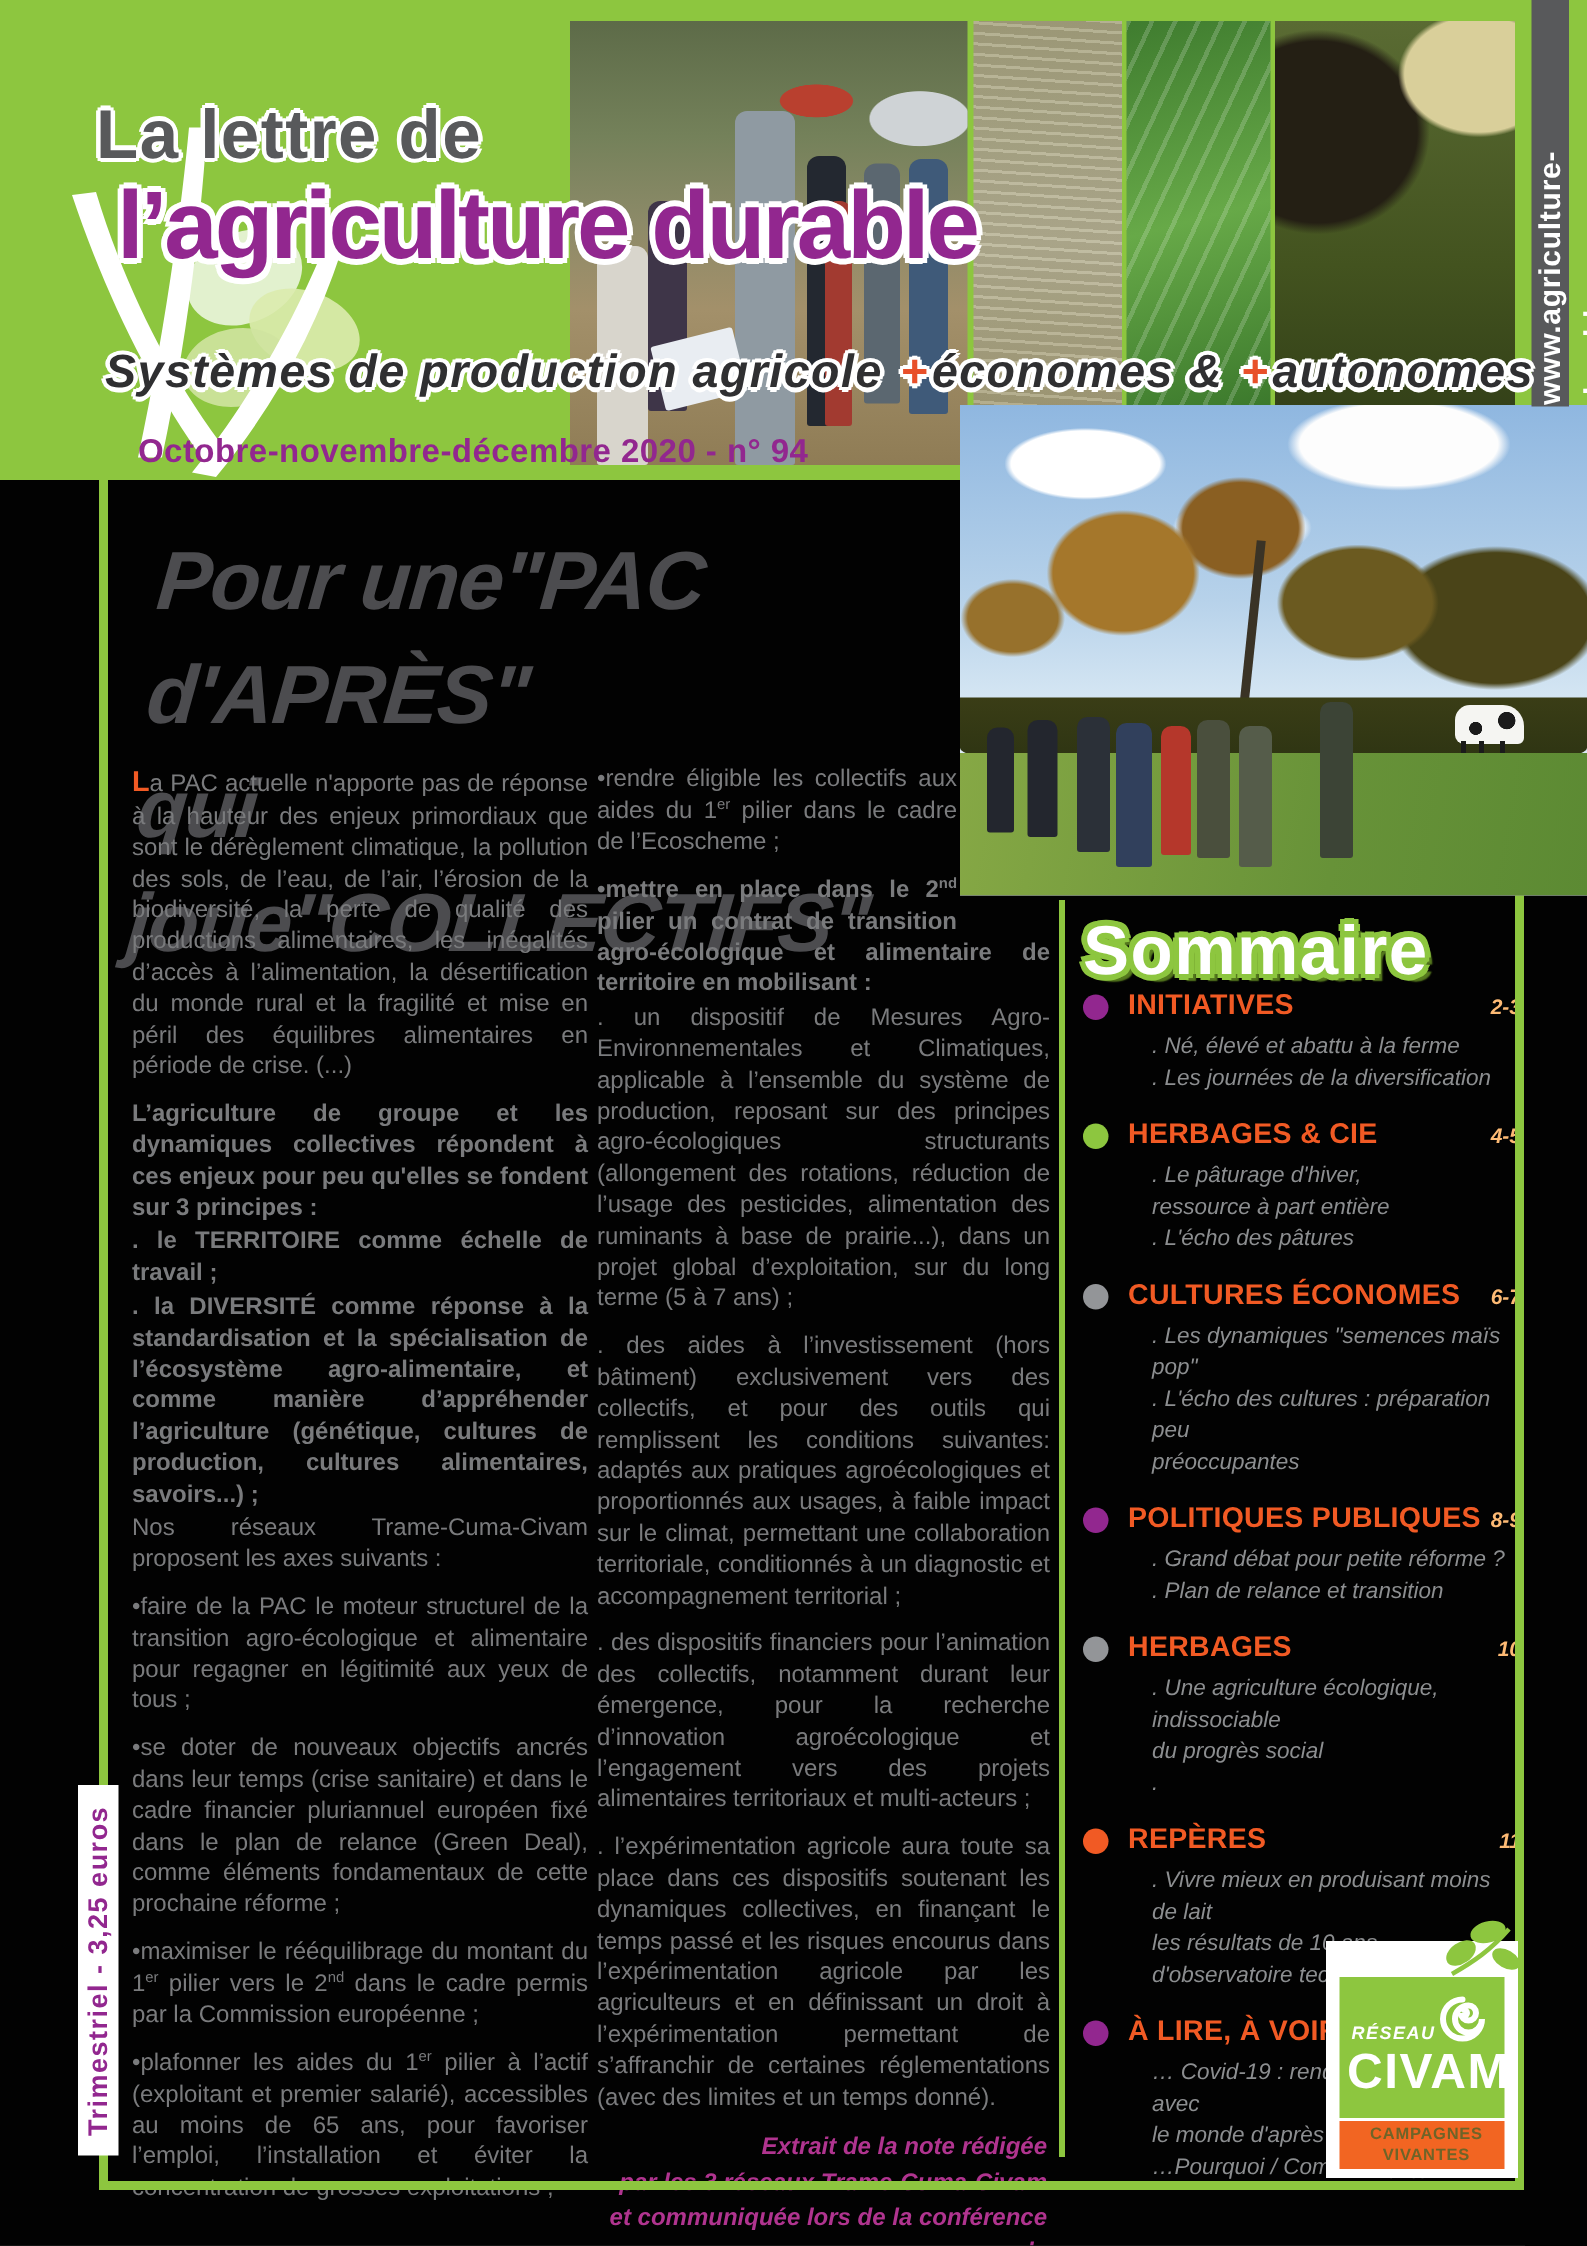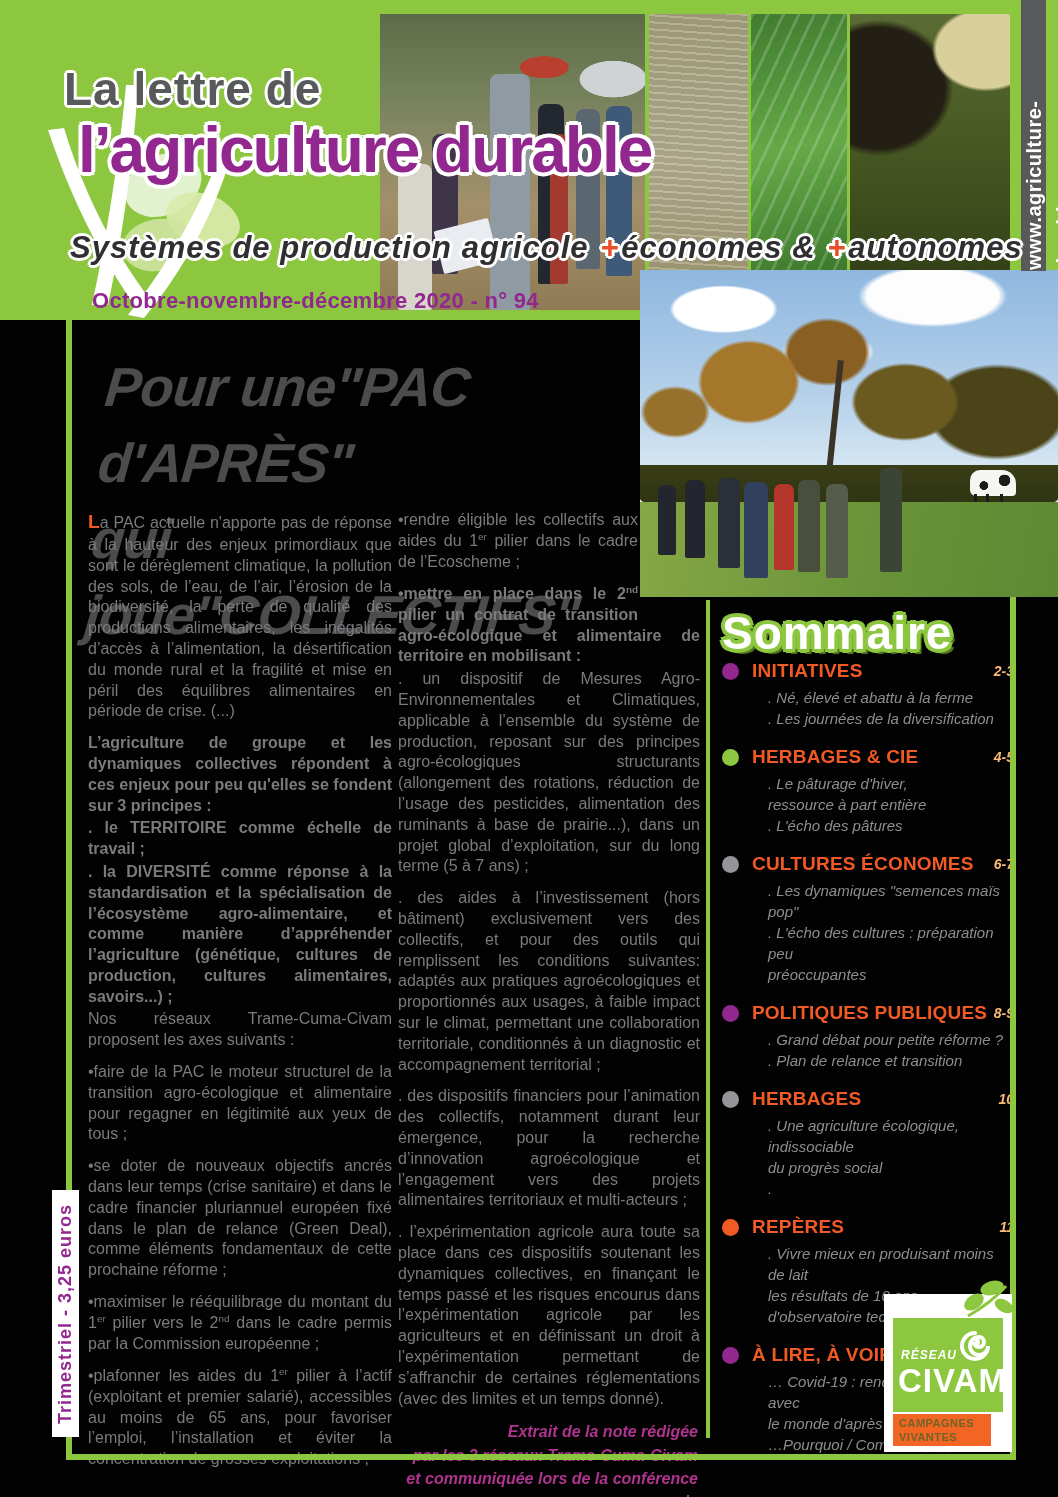--- a/index.html
+++ b/index.html
@@ -104,22 +104,22 @@
   .som-subs{margin:5px 0 0 46px;color:#8c8e90;font-style:italic;font-size:15px;line-height:1.4;}
   .over-logo{color:#1c1c1c;position:relative;z-index:8;}
 
   
   .civam{position:absolute;left:884px;top:1294px;width:128px;height:158px;background:#fff;z-index:6;}
   .civam-leaves{position:absolute;left:70px;top:-22px;z-index:7;}
   .civam-green{position:absolute;left:9px;top:24px;width:110px;height:94px;background:#8dc63f;}
   .civam-spiral{position:absolute;right:6px;top:4px;}
   .civam-reseau{position:absolute;left:8px;top:30px;color:#fff;font-size:12px;font-weight:bold;font-style:italic;letter-spacing:1px;}
   .civam-name{position:absolute;left:5px;top:44px;color:#fff;font-size:33px;font-weight:bold;letter-spacing:1px;}
-  .civam-band{position:absolute;left:9px;top:120px;width:98px;height:32px;background:#f26522;color:#6f6428;
-      font-size:11px;font-weight:bold;line-height:1.25;padding:3px 0 0 6px;box-sizing:border-box;letter-spacing:.5px;}
+  .civam-band{position:absolute;left:9px;top:120px;width:110px;height:32px;background:#f26522;color:#6f6428;
+      font-size:11px;font-weight:bold;line-height:1.25;padding:3px 0 0 6px;box-sizing:border-box;letter-spacing:.5px;text-align:center;}
 </style>
 </head>
 <body>
 
 <div id="page">
 
   <div class="header">
 
     <div class="photo ph1">
       <div class="figure" style="left:18px;top:150px;width:34px;height:146px;background:#d8d5cc;"></div>

